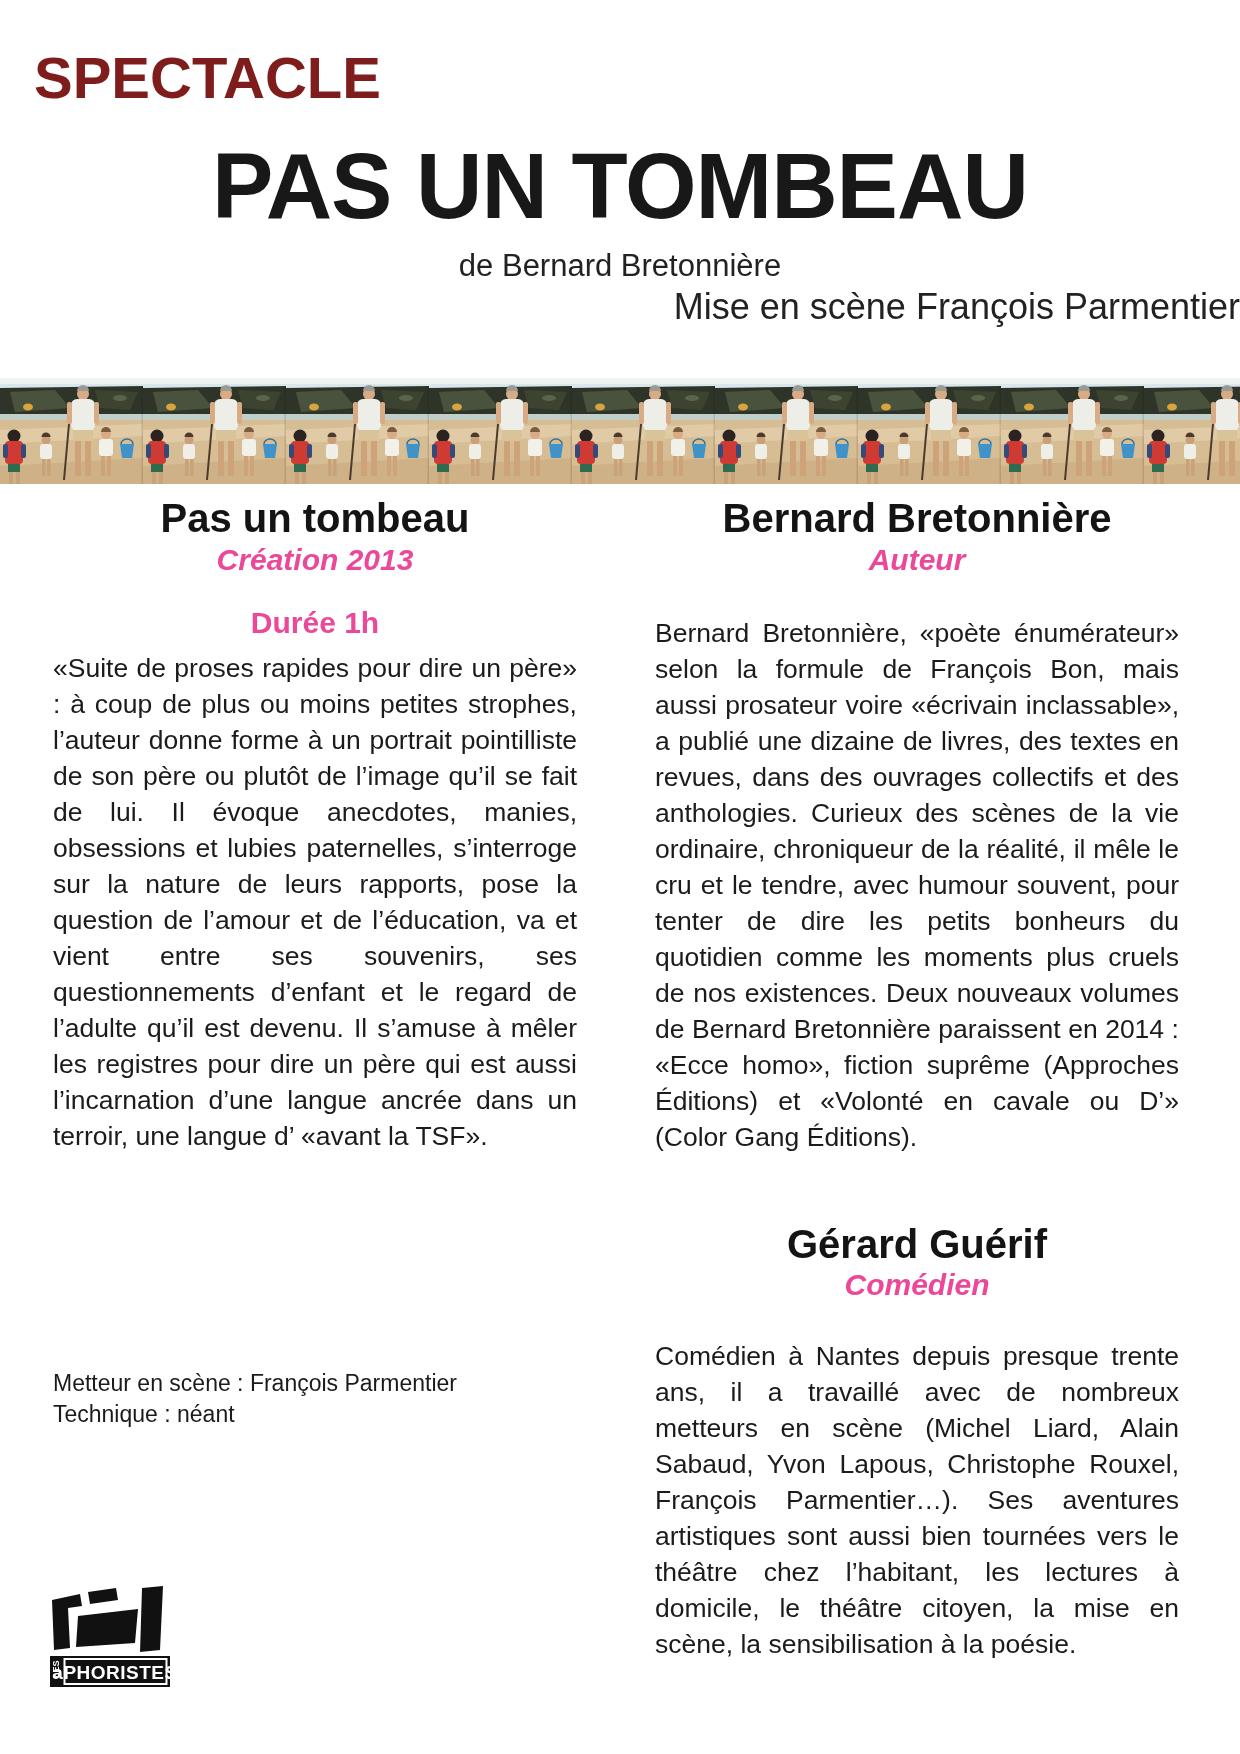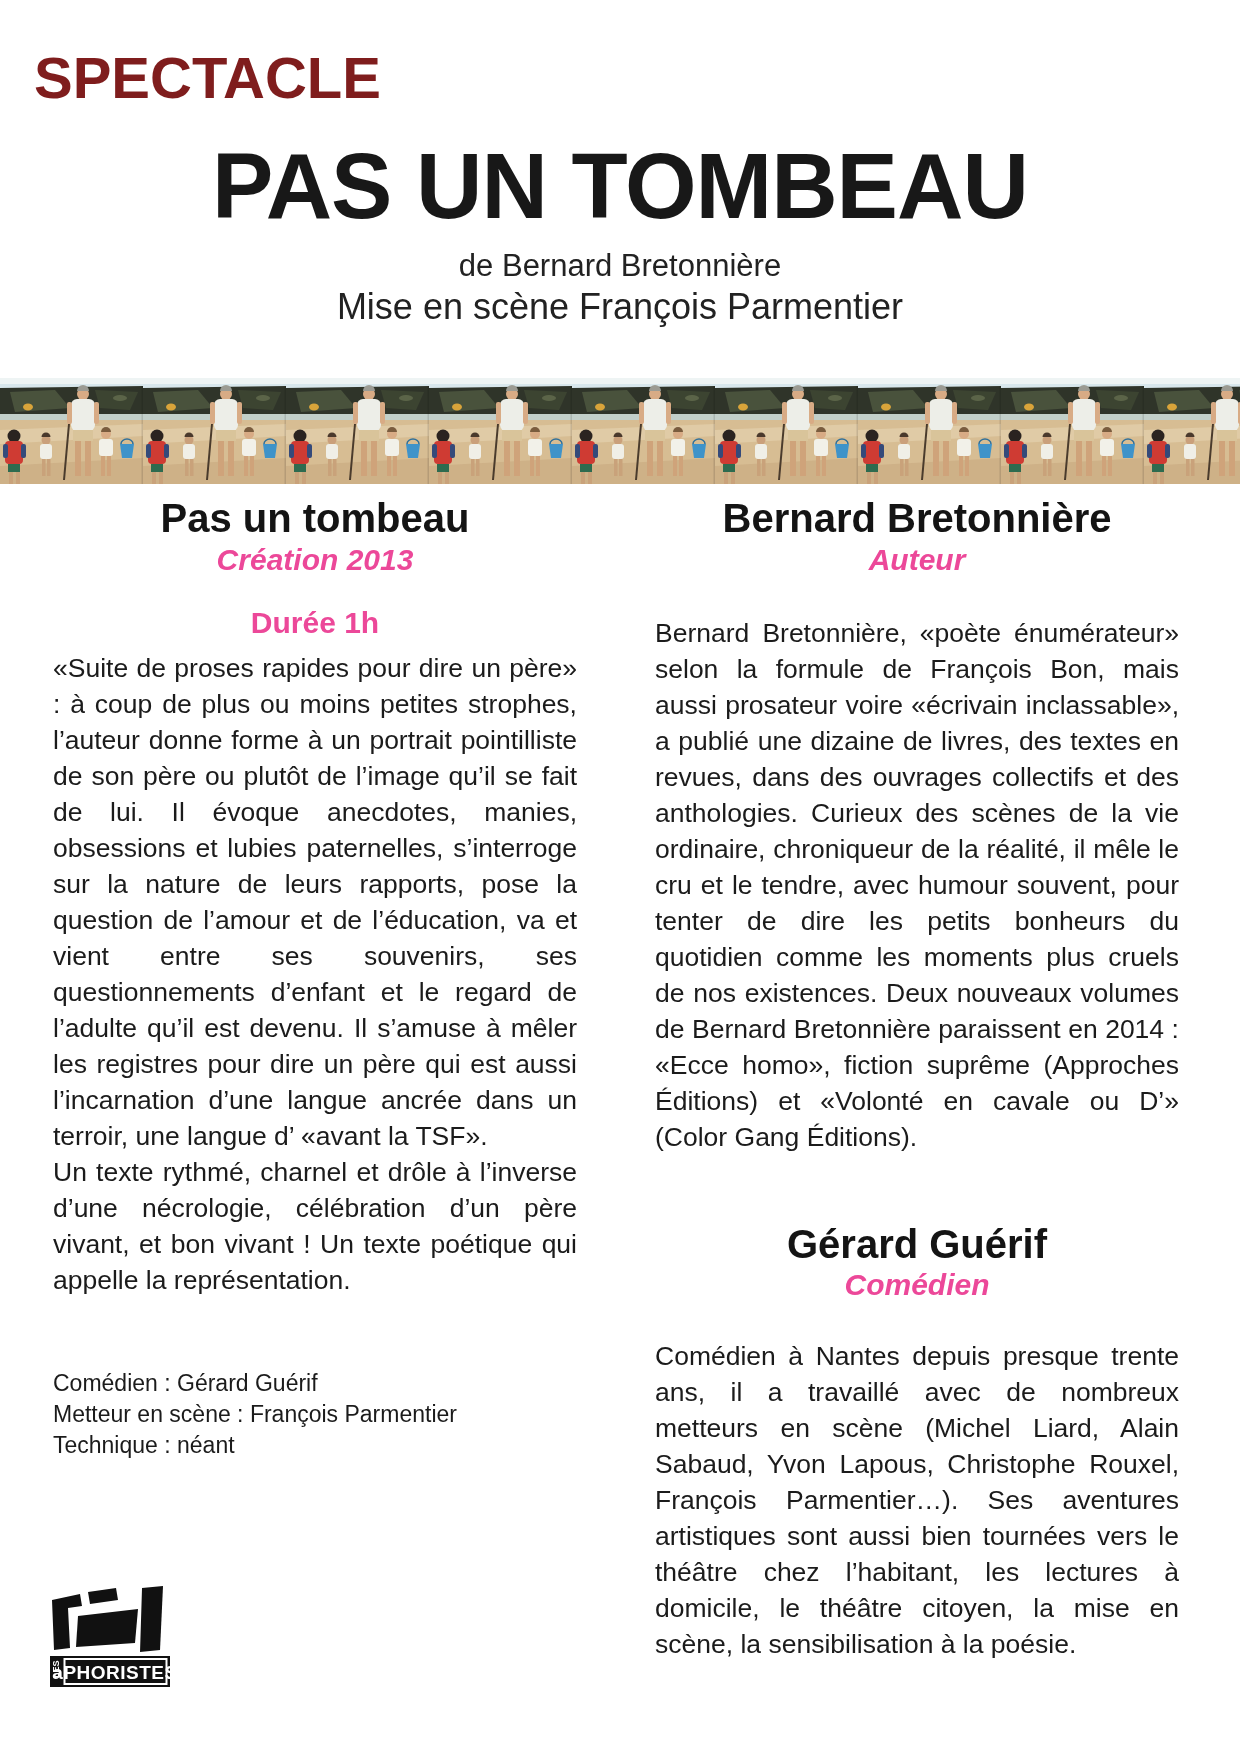--- a/index.html
+++ b/index.html
@@ -21,21 +21,21 @@
   .main-title{
     left:0;top:134px;width:1240px;text-align:center;
     font-size:92px;font-weight:900;letter-spacing:-1px;color:#181818;
     white-space:nowrap;
   }
   .byline{
     left:0;top:248px;width:1240px;text-align:center;
     font-size:31px;color:#222;
   }
   .direction{
-    left:0;top:286px;width:1240px;text-align:center;
+    left:0;top:286px;width:1240px;text-align:right;
     font-size:36px;color:#222;
   }
   .strip{left:0;top:378px;width:1240px;height:106px;}
   .col-heading{font-size:40px;font-weight:800;text-align:center;color:#141414;}
   .col-sub{font-size:30px;font-weight:700;text-align:center;color:#ec4899;}
   .italic{font-style:italic;}
   .left-col{left:53px;width:524px;}
   .right-col{left:655px;width:524px;}
   .body-text{
     font-size:26.5px;line-height:36px;text-align:justify;color:#1b1b1b;
@@ -119,25 +119,23 @@
     </defs>
     <rect x="0" y="0" width="1240" height="106" fill="url(#beach)"></rect>
   </svg>
 
   <div class="abs left-col col-heading" style="top:496px;">Pas un tombeau</div>
   <div class="abs left-col col-sub italic" style="top:543px;">Création 2013</div>
   <div class="abs left-col col-sub" style="top:606px;">Durée 1h</div>
 
   <div class="abs left-col body-text" style="top:650px;">
     <p>«Suite de proses rapides pour dire un père» : à coup de plus ou moins petites strophes, l’auteur donne forme à un portrait pointilliste de son père ou plutôt de l’image qu’il se fait de lui. Il évoque anecdotes, manies, obsessions et lubies paternelles, s’interroge sur la nature de leurs rapports, pose la question de l’amour et de l’éducation, va et vient entre ses souvenirs, ses questionnements d’enfant et le regard de l’adulte qu’il est devenu. Il s’amuse à mêler les registres pour dire un père qui est aussi l’incarnation d’une langue ancrée dans un terroir, une langue d’ «avant la TSF».</p>
-    <p>Un texte rythmé, charnel et drôle à l’inverse d’une nécrologie, célébration d’un père vivant, et bon vivant ! Un texte poétique qui appelle la représentation.</p>
   </div>
 
   <div class="abs left-col credits" style="top:1368px;">
-    <div>Comédien : Gérard Guérif</div>
     <div>Metteur en scène : François Parmentier</div>
     <div>Technique : néant</div>
   </div>
 
   <div class="abs right-col col-heading" style="top:496px;">Bernard Bretonnière</div>
   <div class="abs right-col col-sub italic" style="top:543px;">Auteur</div>
 
   <div class="abs right-col body-text" style="top:615px;">
     <p>Bernard Bretonnière, «poète énumérateur» selon la formule de François Bon, mais aussi prosateur voire «écrivain inclassable», a publié une dizaine de livres, des textes en revues, dans des ouvrages collectifs et des anthologies. Curieux des scènes de la vie ordinaire, chroniqueur de la réalité, il mêle le cru et le tendre, avec humour souvent, pour tenter de dire les petits bonheurs du quotidien comme les moments plus cruels de nos existences. Deux nouveaux volumes de Bernard Bretonnière paraissent en 2014 : «Ecce homo», fiction suprême (Approches Éditions) et «Volonté en cavale ou D’» (Color Gang Éditions).</p>
   </div>

